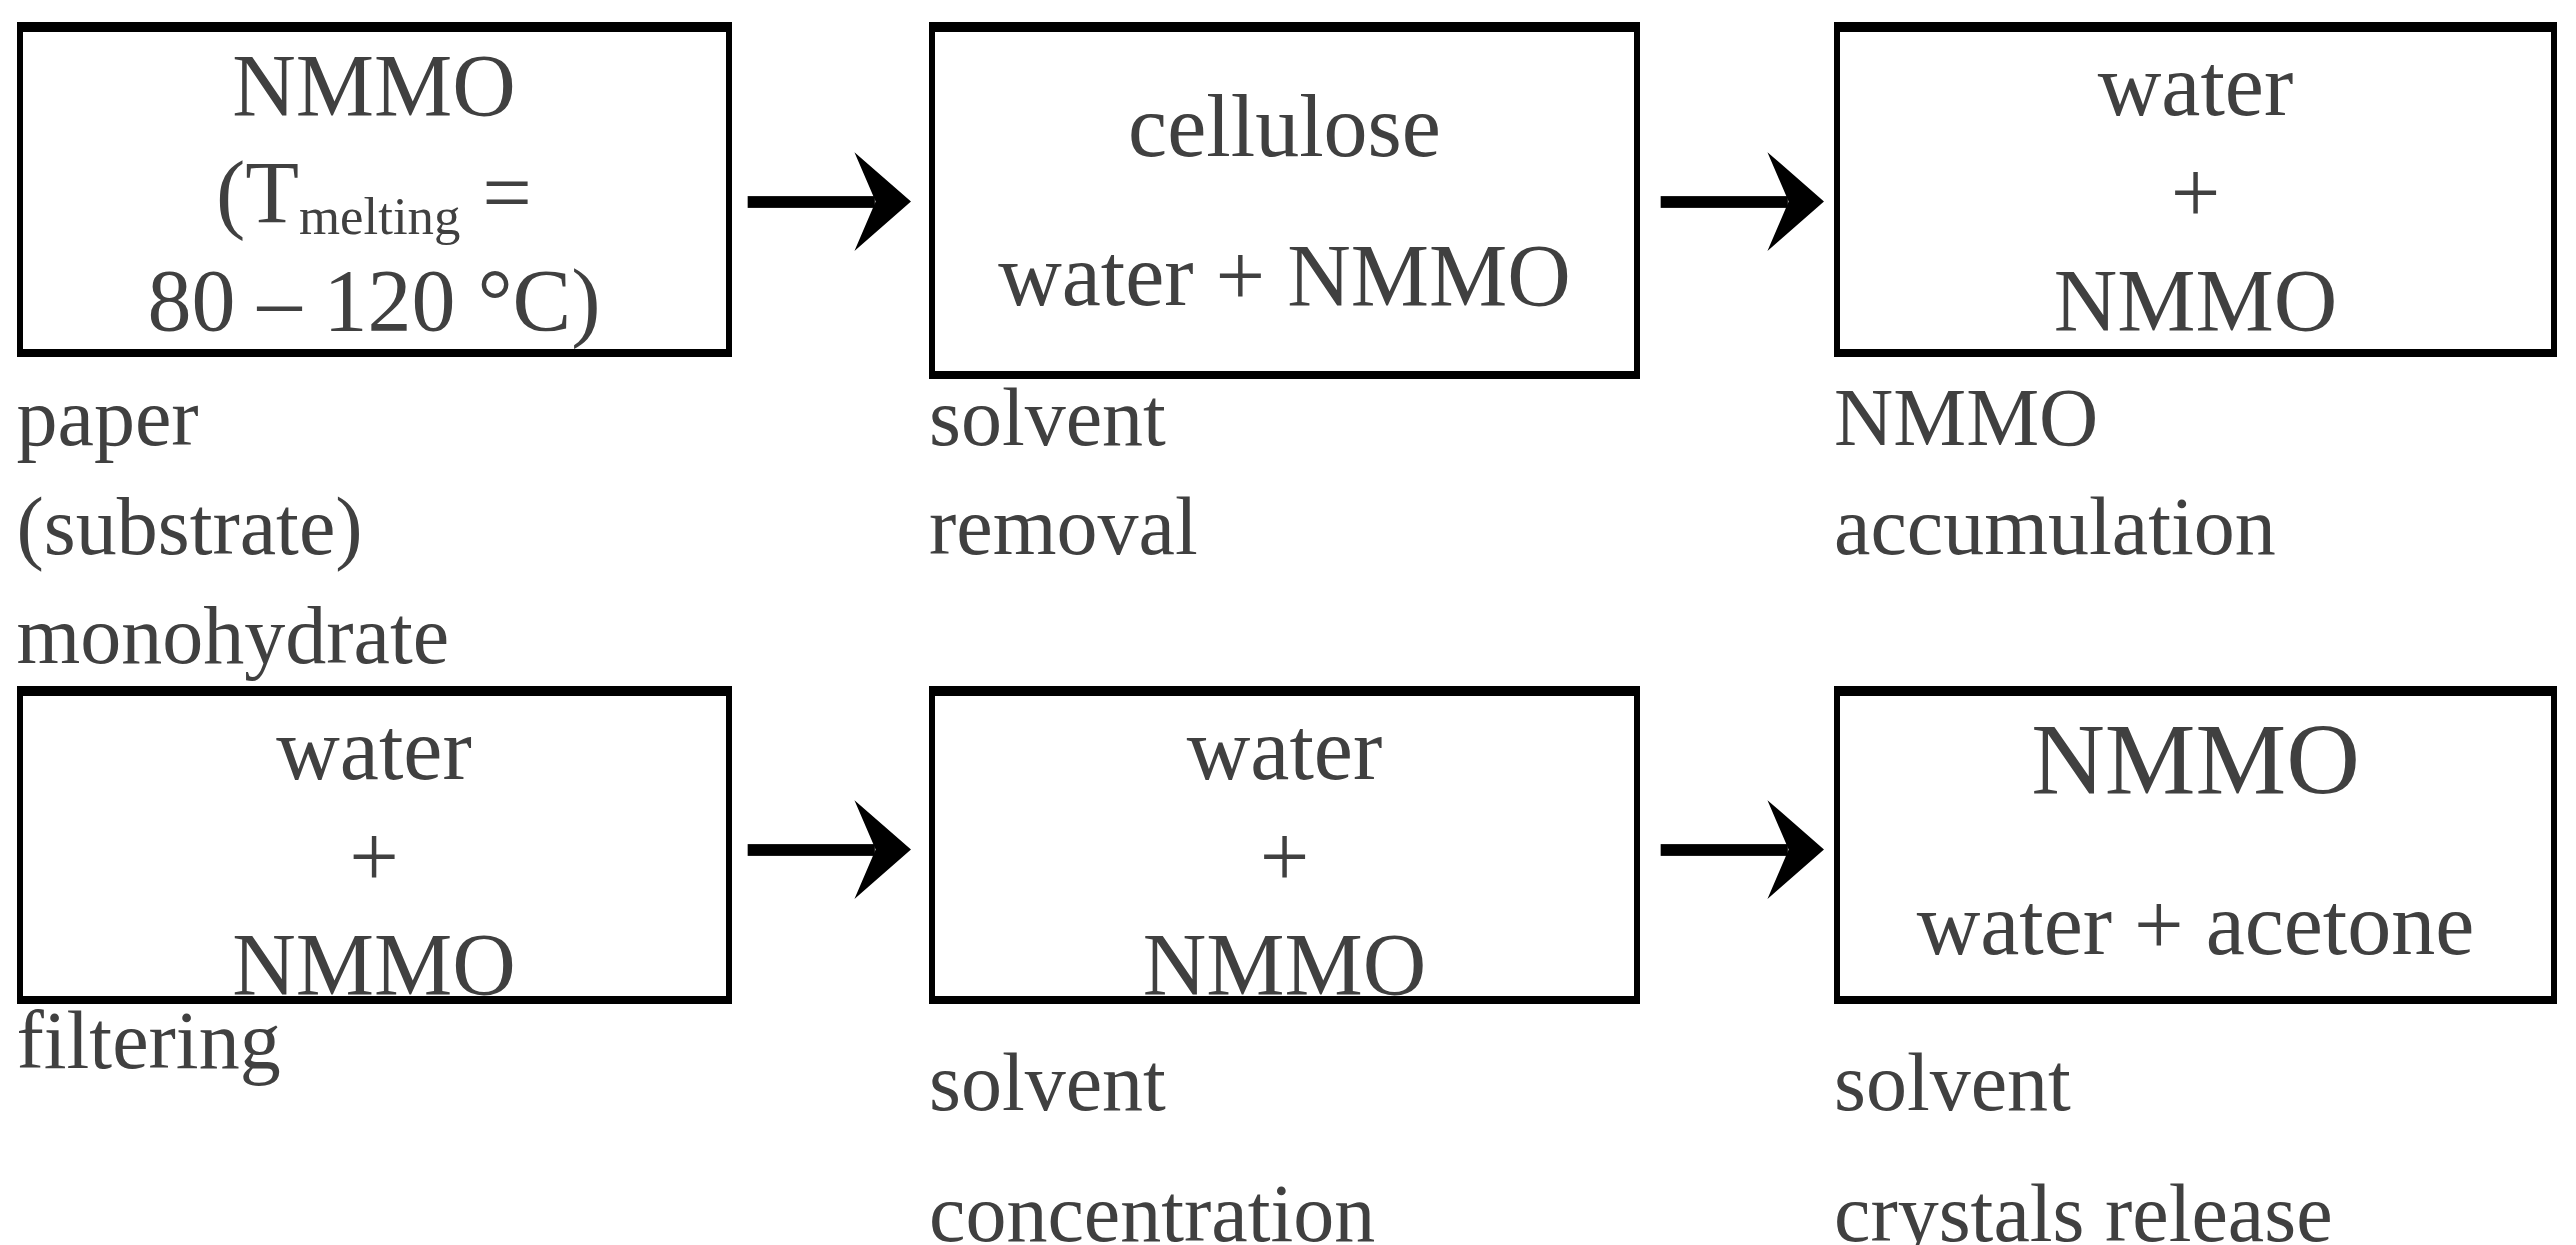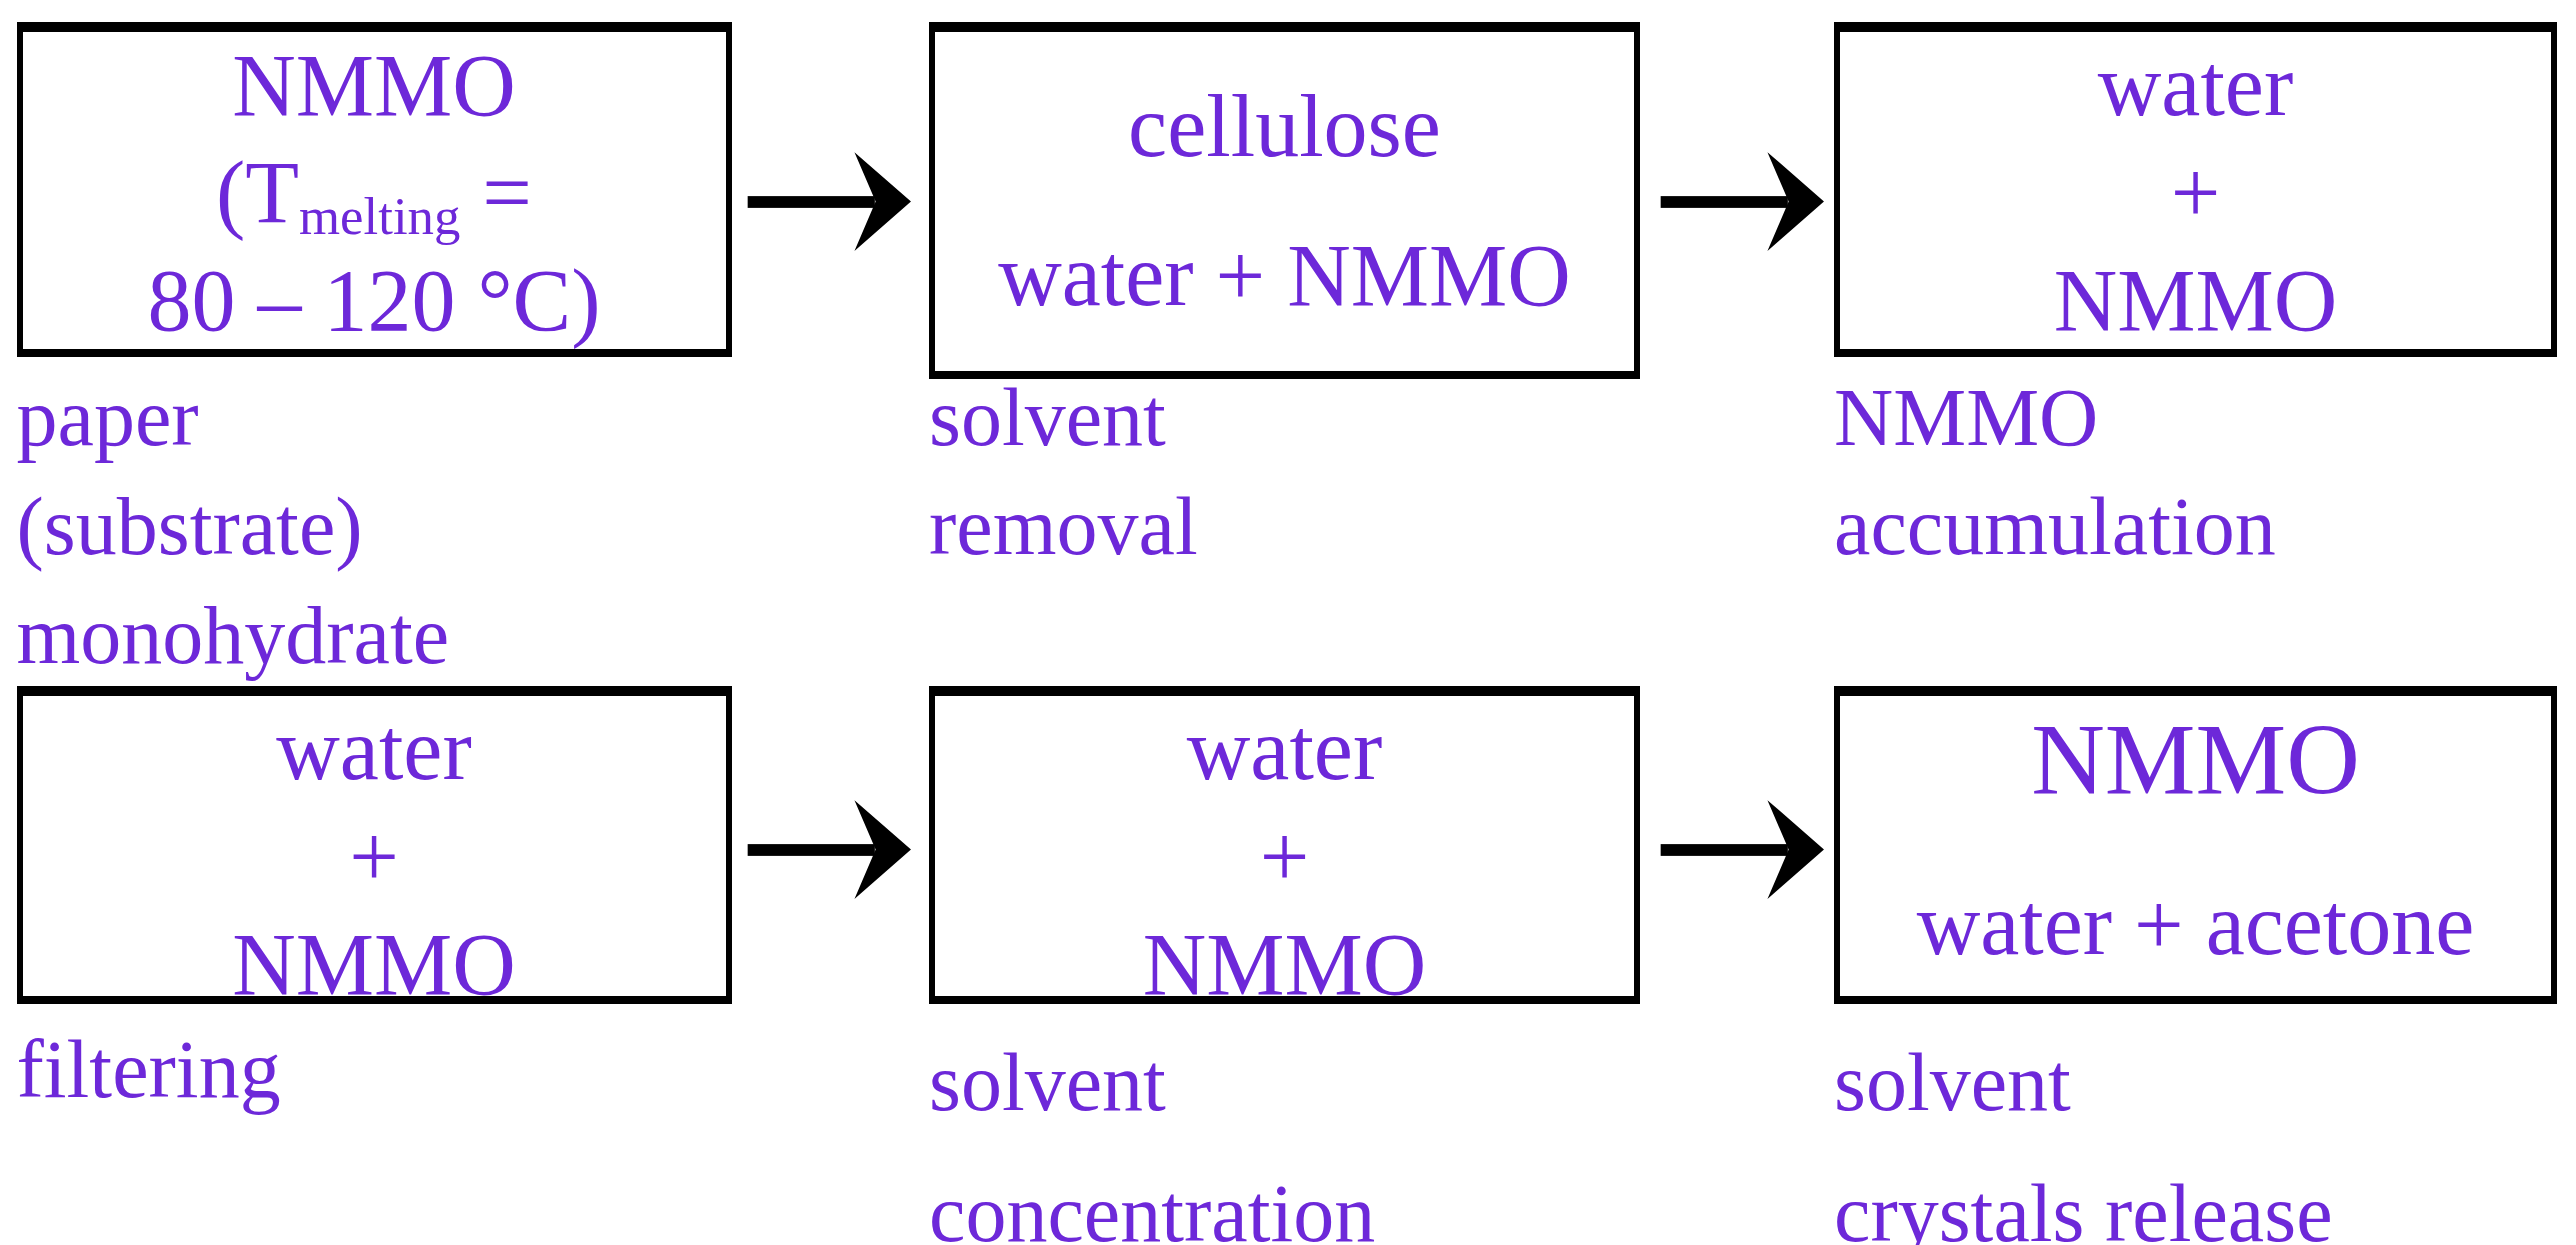--- a/index.html
+++ b/index.html
@@ -48,38 +48,38 @@
           justify-content: space-between; padding: 15.7px 0 17.3px 0; }
   .big-group .bline { font-size: 102px; line-height: 0.95; }
   .caption {
     position: absolute;
     font-size: 82px;
     line-height: 1.33;
   }
   .cap1 { left: 16.5px;   top: 363px;  width: 715px; }
   .cap2 { left: 929px; top: 363px;  width: 711px; }
   .cap3 { left: 1834px; top: 363px;  width: 723px; }
-  .cap4 { left: 16.5px;   top: 1015px; width: 715px; }
+  .cap4 { left: 16.5px;   top: 986px; width: 715px; }
   .cap5 { left: 929px; top: 1017px; width: 711px; line-height: 1.6; }
   .cap6 { left: 1834px; top: 1017px; width: 723px; line-height: 1.6; }
   .arrow {
     position: absolute;
     width: 169px;
     height: 106px;
   }
   .ar1 { left: 746px;  top: 149px;  }
   .ar2 { left: 1659px; top: 149px;  }
   .ar3 { left: 746px;  top: 797px; }
   .ar4 { left: 1659px; top: 797px; }
   .arrow svg { display: block; width: 100%; height: 100%; }
 </style>
 </head>
 <body>
 
-<div class="stage" style="background: rgb(255, 255, 255); color: #6d28d9; border-radius: 6px;">
+<div class="stage" style="background: rgb(255, 255, 255); color: #404040; border-radius: 6px;">
 
   <div class="box box1">
     <div class="bline">NMMO</div>
     <div class="bline"><span>(T</span><sub class="tsub">melting</sub><span> =</span></div>
     <div class="bline">80 – 120 °C)</div>
   </div>
   <div class="caption cap1">
     <div>paper</div>
     <div>(substrate)</div>
     <div>monohydrate</div>

